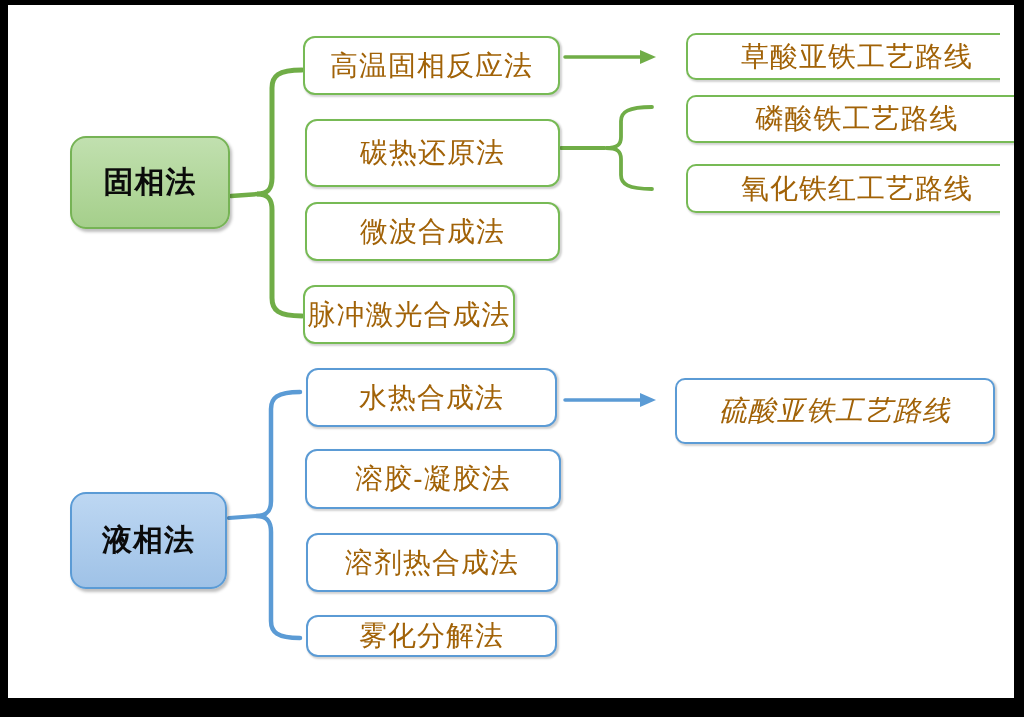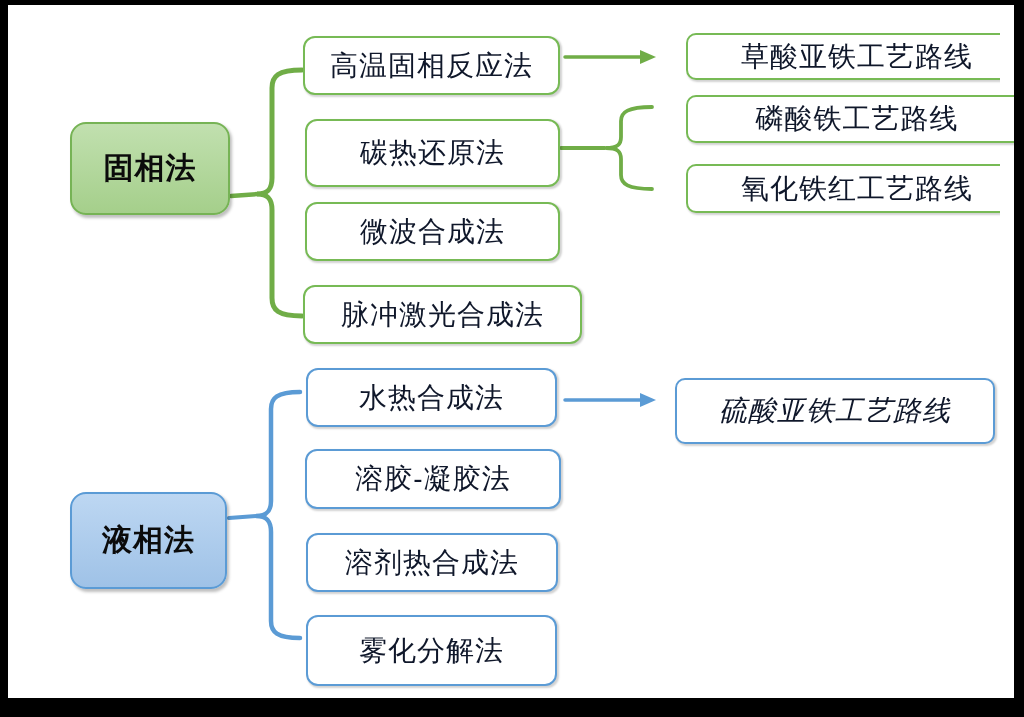--- a/index.html
+++ b/index.html
@@ -14,21 +14,21 @@
   .frame.left{left:0;top:0;width:8px;height:717px;}
   .frame.right{left:1014px;top:0;width:10px;height:717px;}
   .frame.bottom{left:0;top:698px;width:1024px;height:19px;}
 
   svg.connectors{position:absolute;left:0;top:0;z-index:1;}
 
   .node{
     position:absolute;z-index:2;
     display:flex;align-items:center;justify-content:center;
     background:#ffffff;box-sizing:border-box;
-    color:#0f172a;
+    color:#a16207;
     box-shadow:1.5px 1.5px 2px rgba(0,0,0,0.18);
   }
   .node span{white-space:nowrap;letter-spacing:1px;}
 
   .parent{
     border-radius:16px;font-weight:bold;font-size:30px;color:#0b0b0b;
     box-shadow:2px 2.5px 3px rgba(0,0,0,0.25);
   }
   .parent.g{background:linear-gradient(180deg,#c1e0af 0%,#a5cf8b 100%);border:2.5px solid #76b355;}
   .parent.b{background:linear-gradient(180deg,#bdd7f2 0%,#9fc2e7 100%);border:2.5px solid #5b9bd5;}
@@ -56,34 +56,34 @@
   <polygon points="640,50 640,64 656,57" fill="#70ad47"></polygon>
   <path d="M561,148 L605,148" fill="none" stroke-width="4" stroke-linecap="round" stroke="#70ad47"></path>
   <path d="M652,107 C628,107 621,112 621,121 L621,137 C621,144 618,148 606,148 C618,148 621,152 621,159 L621,175 C621,184 628,189 652,189" fill="none" stroke-width="3.8" stroke-linecap="round" stroke="#70ad47"></path>
 
   <path d="M229,518 L256,516" fill="none" stroke-width="4" stroke-linecap="round" stroke="#5b9bd5"></path>
   <path d="M300,392 C277,392 271,398 271,409 L271,501 C271,511 267,516 256,516 C267,516 271,521 271,532 L271,621 C271,632 277,638 300,638" fill="none" stroke-width="4.5" stroke-linecap="round" stroke="#5b9bd5"></path>
   <path d="M565,400 L640,400" fill="none" stroke-width="3.5" stroke-linecap="round" stroke="#5b9bd5"></path>
   <polygon points="640,393 640,407 656,400" fill="#5b9bd5"></polygon>
 </svg>
 
-<div class="node parent g" style="left:70px;top:122px;width:160px;height:93px;">
+<div class="node parent g" style="left:70px;top:136px;width:160px;height:93px;">
   <span>固相法</span>
 </div>
 
 <div class="node method g" style="left:303px;top:36px;width:257px;height:59px;">
   <span>高温固相反应法</span>
 </div>
 <div class="node method g" style="left:305px;top:119px;width:255px;height:68px;">
   <span>碳热还原法</span>
 </div>
 <div class="node method g" style="left:305px;top:202px;width:255px;height:59px;">
   <span>微波合成法</span>
 </div>
-<div class="node method g" style="left:303px;top:285px;width:279px;height:59px;">
+<div class="node method g" style="left:303px;top:285px;width:212px;height:59px;">
   <span>脉冲激光合成法</span>
 </div>
 
 <div class="clipwrap" style="left:686px;top:33px;width:314px;height:52px;">
   <div class="node route g" style="width:342px;height:47px;">
     <span>草酸亚铁工艺路线</span>
   </div>
 </div>
 <div class="clipwrap" style="left:686px;top:95px;width:314px;height:52px;padding-left:20px;">
   <div class="node route g" style="width:342px;height:48px;">
@@ -102,21 +102,21 @@
 
 <div class="node method b" style="left:306px;top:368px;width:251px;height:59px;">
   <span>水热合成法</span>
 </div>
 <div class="node method b" style="left:305px;top:449px;width:256px;height:60px;">
   <span>溶胶-凝胶法</span>
 </div>
 <div class="node method b" style="left:306px;top:533px;width:252px;height:59px;">
   <span>溶剂热合成法</span>
 </div>
-<div class="node method b" style="left:306px;top:615px;width:251px;height:71px;">
+<div class="node method b" style="left:306px;top:615px;width:251px;height:42px;">
   <span>雾化分解法</span>
 </div>
 
 <div class="node route b" style="left:675px;top:378px;width:320px;height:66px;font-style:italic;">
   <span>硫酸亚铁工艺路线</span>
 </div>
 
 <div class="frame top"></div>
 <div class="frame left"></div>
 <div class="frame right"></div>

